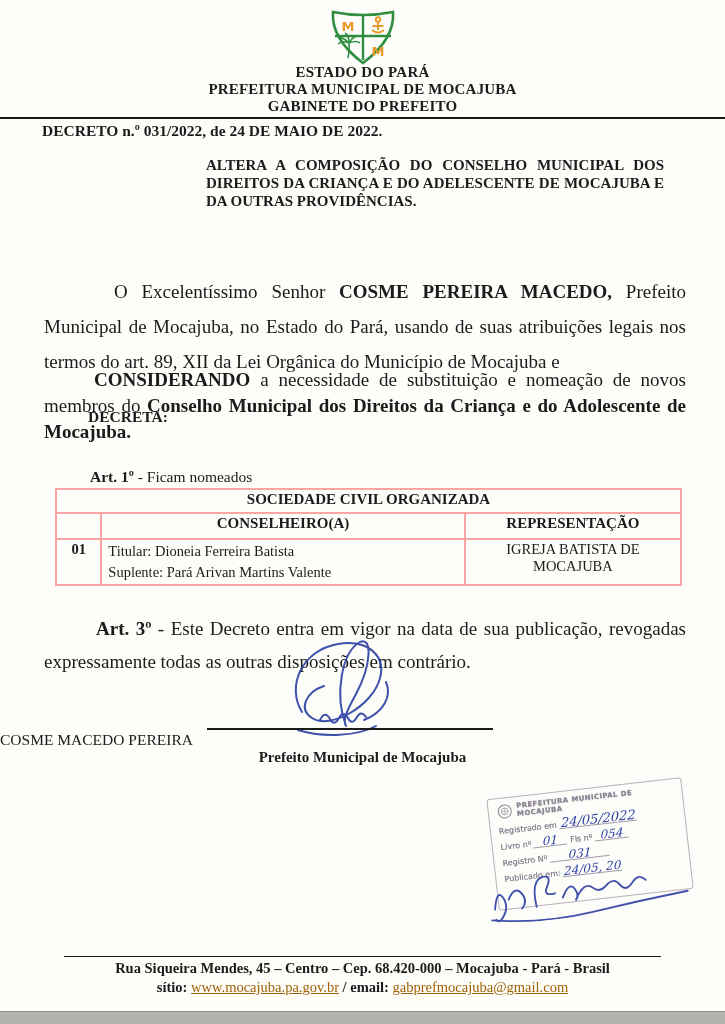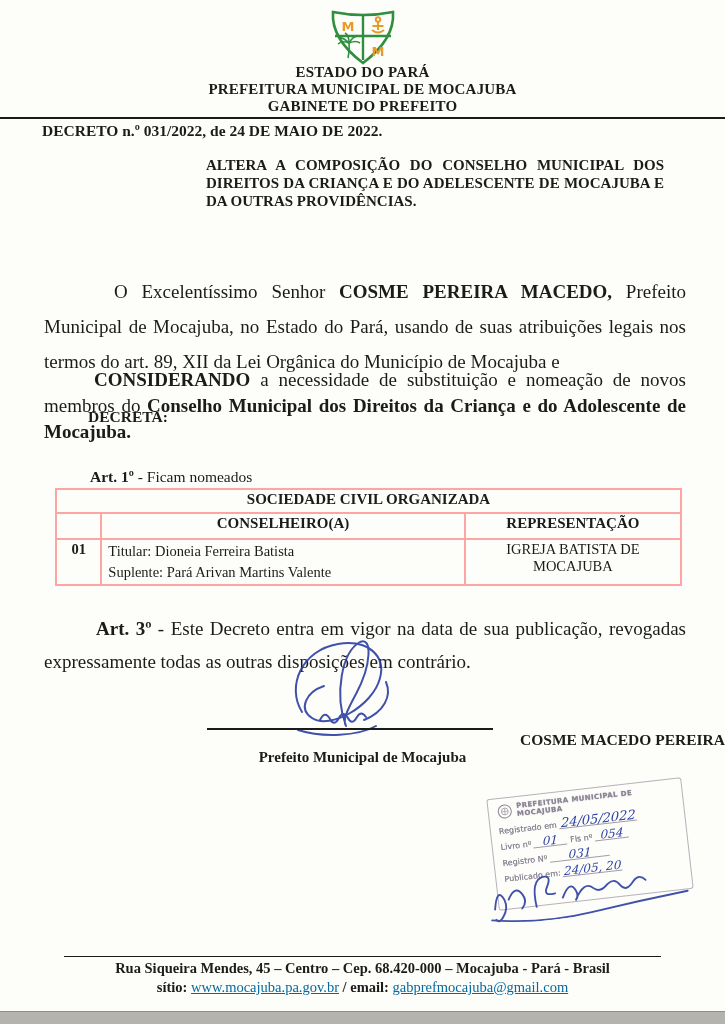--- a/index.html
+++ b/index.html
@@ -37,21 +37,21 @@
   }
   .tbl td{border:2px solid #fca5a5;padding:1px 6px;vertical-align:top;}
   .tbl .title{ text-align:center;font-weight:bold;font-size:15px;height:20px;}
   .tbl .colhdr{text-align:center;font-weight:bold;font-size:15px;height:22px;border-radius:11px;}
   .tbl .num{width:32px;text-align:center;font-weight:bold;}
   .tbl .members{width:358px;line-height:21px;}
   .tbl .rep{width:205px;text-align:center;font-size:14.5px;}
   
   .sig-ink{position:absolute;left:268px;top:634px;width:140px;height:110px;}
   .sig-rule{position:absolute;left:207px;top:728px;width:286px;border-top:2px solid #1b1b1b;}
-  .sig-name{position:absolute;left:0;top:731px;width:725px;text-align:right;font-weight:bold;font-size:15.5px;}
+  .sig-name{position:absolute;left:0;top:731px;width:725px;text-align:left;font-weight:normal;font-size:15.5px;}
   .sig-title{position:absolute;left:0;top:749px;width:725px;text-align:center;font-weight:bold;font-size:15px;}
   
   .stamp{
     position:absolute;left:492px;top:788px;width:196px;height:112px;
     transform:rotate(-6.5deg);
     border:1px solid rgba(125,115,135,.55);
     border-radius:3px;
     color:#8b8393;
     font-family:"DejaVu Sans",sans-serif;
     padding:5px 8px 0 8px;box-sizing:border-box;
@@ -68,21 +68,21 @@
     line-height:10px;vertical-align:bottom;transform:skewX(-8deg);
   }
   .fill.date{min-width:78px;font-size:13px;}
   .fill.small{min-width:34px;}
   .fill.mid{min-width:60px;}
   .stamp-sig{position:absolute;left:-14px;bottom:-16px;width:210px;height:52px;}
   
   .ftr-rule{position:absolute;left:64px;top:956px;width:597px;border-top:1.5px solid #1b1b1b;}
   .ftr-line1{position:absolute;left:0;top:960px;width:725px;text-align:center;font-weight:bold;font-size:14.5px;}
   .ftr-line2{position:absolute;left:0;top:979px;width:725px;text-align:center;font-weight:bold;font-size:14.5px;}
-  .lnk{color:#0369a1;text-decoration:underline;font-weight:normal;cursor:pointer;}
+  .lnk{color:#a16207;text-decoration:underline;font-weight:normal;cursor:pointer;}
   .scan-edge{position:absolute;left:0;top:1011px;width:725px;height:13px;background:#b5b3ae;border-top:1px solid #8f8d88;}
 </style>
 </head>
 <body>
 
 <div class="page">
 
   <svg class="crest" viewBox="0 0 76 60" aria-hidden="true">
     <path d="M8,6 Q38,12 68,6 Q70,33 38,57 Q6,33 8,6 Z" fill="none" stroke="#2f8f3f" stroke-width="2.6"></path>
     <line x1="38" y1="9" x2="38" y2="54" stroke="#2f8f3f" stroke-width="2.4"></line>

